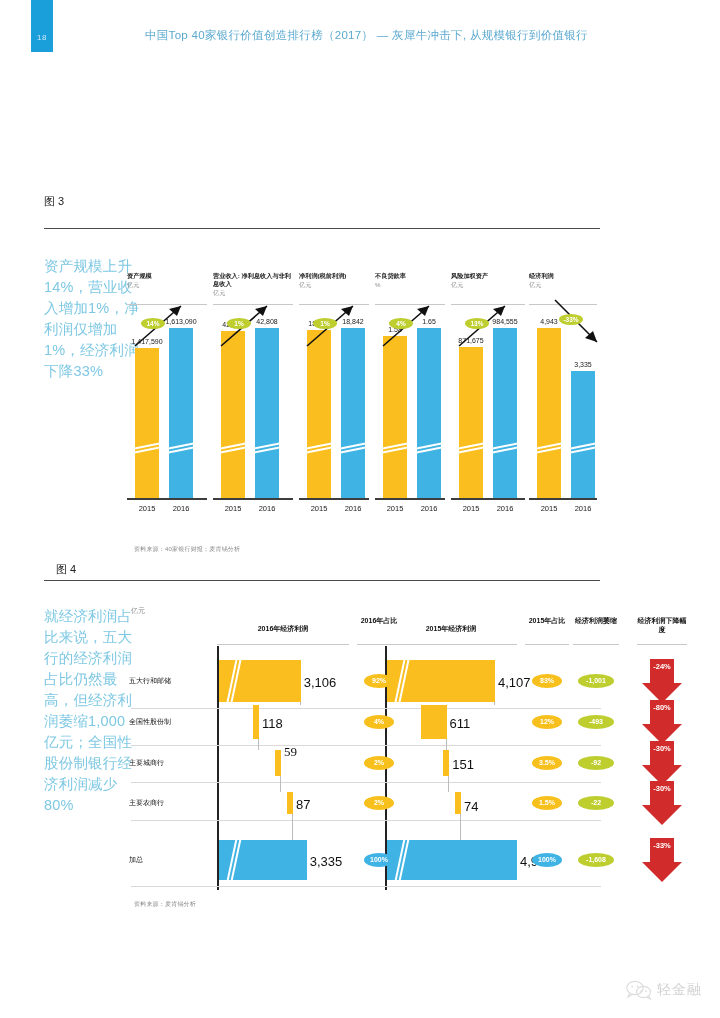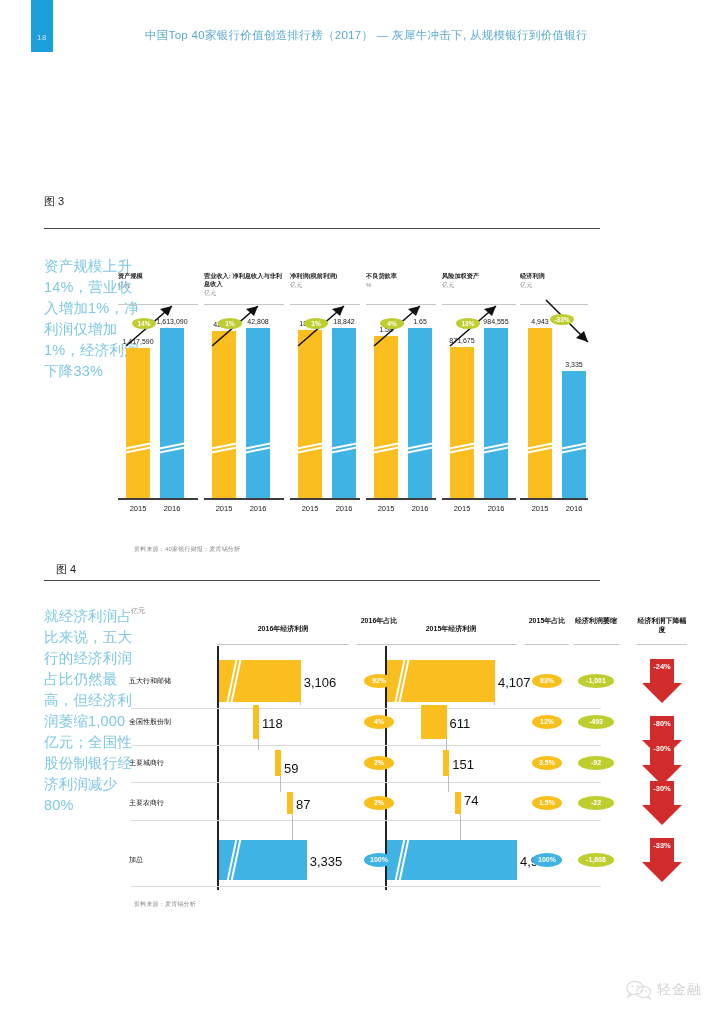--- a/index.html
+++ b/index.html
@@ -35,21 +35,21 @@
   .side-note {
     position:absolute; width:96px;
     font-size:14.5px; line-height:21px; color:#7ec8e3;
     letter-spacing:.2px;
   }
   .src-note {
     position:absolute; font-size:6px; color:#8a8a8a; letter-spacing:.2px;
   }
 
   
-  #chart3 { position:absolute; left:118px; top:272px; width:470px; height:262px; }
+  #chart3 { position:absolute; left:127px; top:272px; width:470px; height:262px; }
   .c3-col { position:absolute; top:0; height:262px; }
   .c3-head {
     position:absolute; top:0; left:0; width:100%;
     font-size:6.2px; color:#222; font-weight:bold; line-height:8px;
   }
   .c3-unit { font-weight:normal; color:#8a8a8a; display:block; margin-top:1px; }
   .c3-headrule { position:absolute; left:0; width:100%; height:1px; background:#c8c8c8; top:32px; }
   .c3-plot { position:absolute; left:0; top:34px; width:100%; height:194px; }
   .c3-bar { position:absolute; bottom:0; width:24px; }
   .c3-bar .fill { position:absolute; bottom:0; left:0; width:100%; }
@@ -360,50 +360,50 @@
     <div class="c4-rowline" style="top: 145px;"></div>
     <div class="wf-bar" style="left: 122px; top: 105px; width: 6px; height: 34px;"></div>
     <div class="wf-val" style="left: 131px; top: 116px;">118</div>
     <div class="wf-conn" style="left: 127px; top: 139px; height: 11px;"></div>
     <div class="wf-bar" style="left: 290px; top: 105px; width: 25.6226px; height: 34px;"></div>
     <div class="wf-val" style="left: 318.623px; top: 116px;">611</div>
     <div class="wf-conn" style="left: 314.623px; top: 139px; height: 11px;"></div>
     <div class="oval pct" style="left: 233px; top: 115px;">4%</div>
     <div class="oval pct" style="left: 401px; top: 115px;">12%</div>
     <div class="oval shr" style="left: 447px; top: 115px;">-493</div>
-    <div class="dnarrow" style="left: 511px; top: 116px;">
+    <div class="dnarrow" style="left: 511px; top: 100px;">
       <svg width="40" height="44" viewBox="0 0 40 44" style="position:absolute;left:0;top:0">
         <path d="M8,0 H32 V24 H40 L20,44 L0,24 H8 Z" fill="#D22B2B"></path>
       </svg>
       <span class="txt">-80%</span>
     </div>
     <div class="c4-rowlabel" style="left: -2px; top: 158px;">主要城商行</div>
     <div class="c4-rowline" style="top: 182px;"></div>
     <div class="wf-bar" style="left: 144px; top: 150px; width: 6px; height: 26px;"></div>
-    <div class="wf-val" style="left: 153px; top: 161px;">59</div>
+    <div class="wf-val" style="left: 153px; top: 144px; font-family: Liberation Serif, serif;">59</div>
     <div class="wf-conn" style="left: 149px; top: 176px; height: 16px;"></div>
     <div class="wf-bar" style="left: 312px; top: 150px; width: 6.33226px; height: 26px;"></div>
     <div class="wf-val" style="left: 321.332px; top: 157px;">151</div>
     <div class="wf-conn" style="left: 317.332px; top: 176px; height: 16px;"></div>
     <div class="oval pct" style="left: 233px; top: 156px;">2%</div>
     <div class="oval pct" style="left: 401px; top: 156px;">3.5%</div>
     <div class="oval shr" style="left: 447px; top: 156px;">-92</div>
     <div class="dnarrow" style="left: 511px; top: 141px;">
       <svg width="40" height="44" viewBox="0 0 40 44" style="position:absolute;left:0;top:0">
         <path d="M8,0 H32 V24 H40 L20,44 L0,24 H8 Z" fill="#D22B2B"></path>
       </svg>
       <span class="txt">-30%</span>
     </div>
     <div class="c4-rowlabel" style="left: -2px; top: 198px;">主要农商行</div>
     <div class="c4-rowline" style="top: 220px;"></div>
     <div class="wf-bar" style="left: 156px; top: 192px; width: 6px; height: 22px;"></div>
     <div class="wf-val" style="left: 165px; top: 197px;">87</div>
     <div class="wf-conn" style="left: 161px; top: 214px; height: 26px;"></div>
     <div class="wf-bar" style="left: 324px; top: 192px; width: 6px; height: 22px;"></div>
-    <div class="wf-val" style="left: 333px; top: 193px;">74</div>
+    <div class="wf-val" style="left: 333px; top: 199px;">74</div>
     <div class="wf-conn" style="left: 329px; top: 214px; height: 26px;"></div>
     <div class="oval pct" style="left: 233px; top: 196px;">2%</div>
     <div class="oval pct" style="left: 401px; top: 196px;">1.5%</div>
     <div class="oval shr" style="left: 447px; top: 196px;">-22</div>
     <div class="dnarrow" style="left: 511px; top: 181px;">
       <svg width="40" height="44" viewBox="0 0 40 44" style="position:absolute;left:0;top:0">
         <path d="M8,0 H32 V24 H40 L20,44 L0,24 H8 Z" fill="#D22B2B"></path>
       </svg>
       <span class="txt">-30%</span>
     </div>

